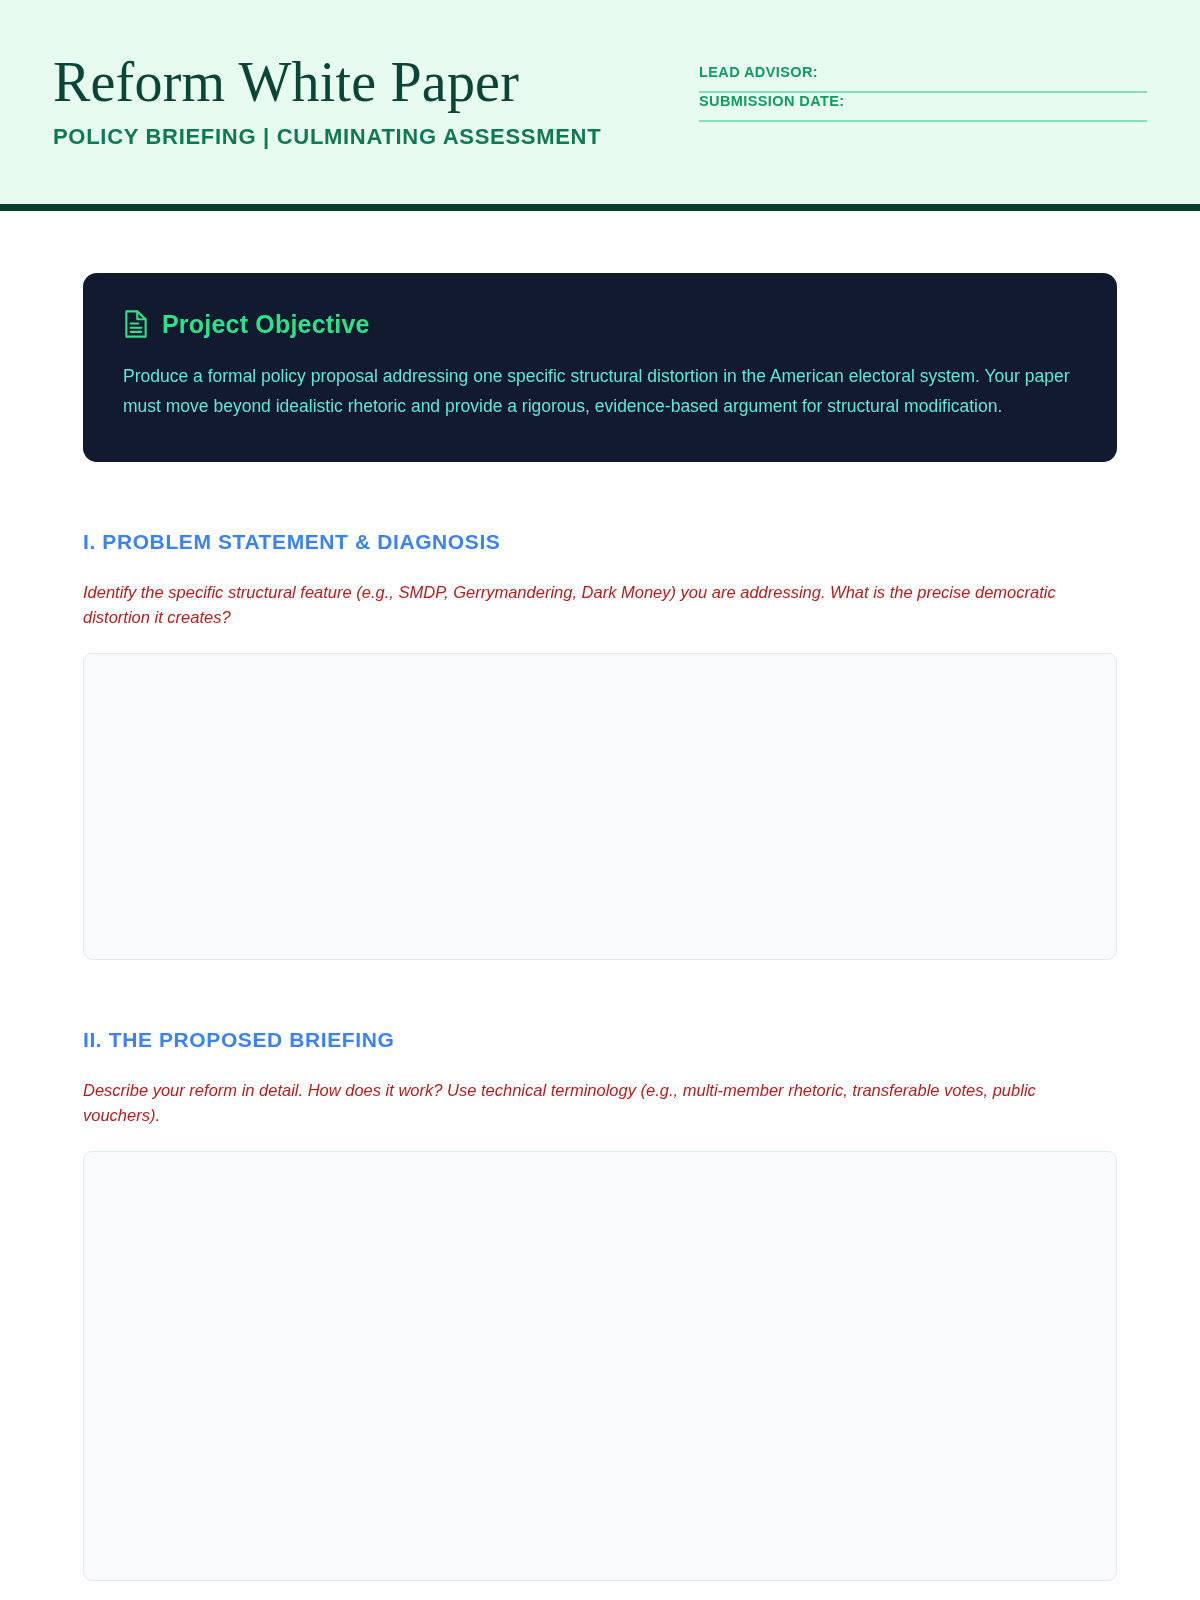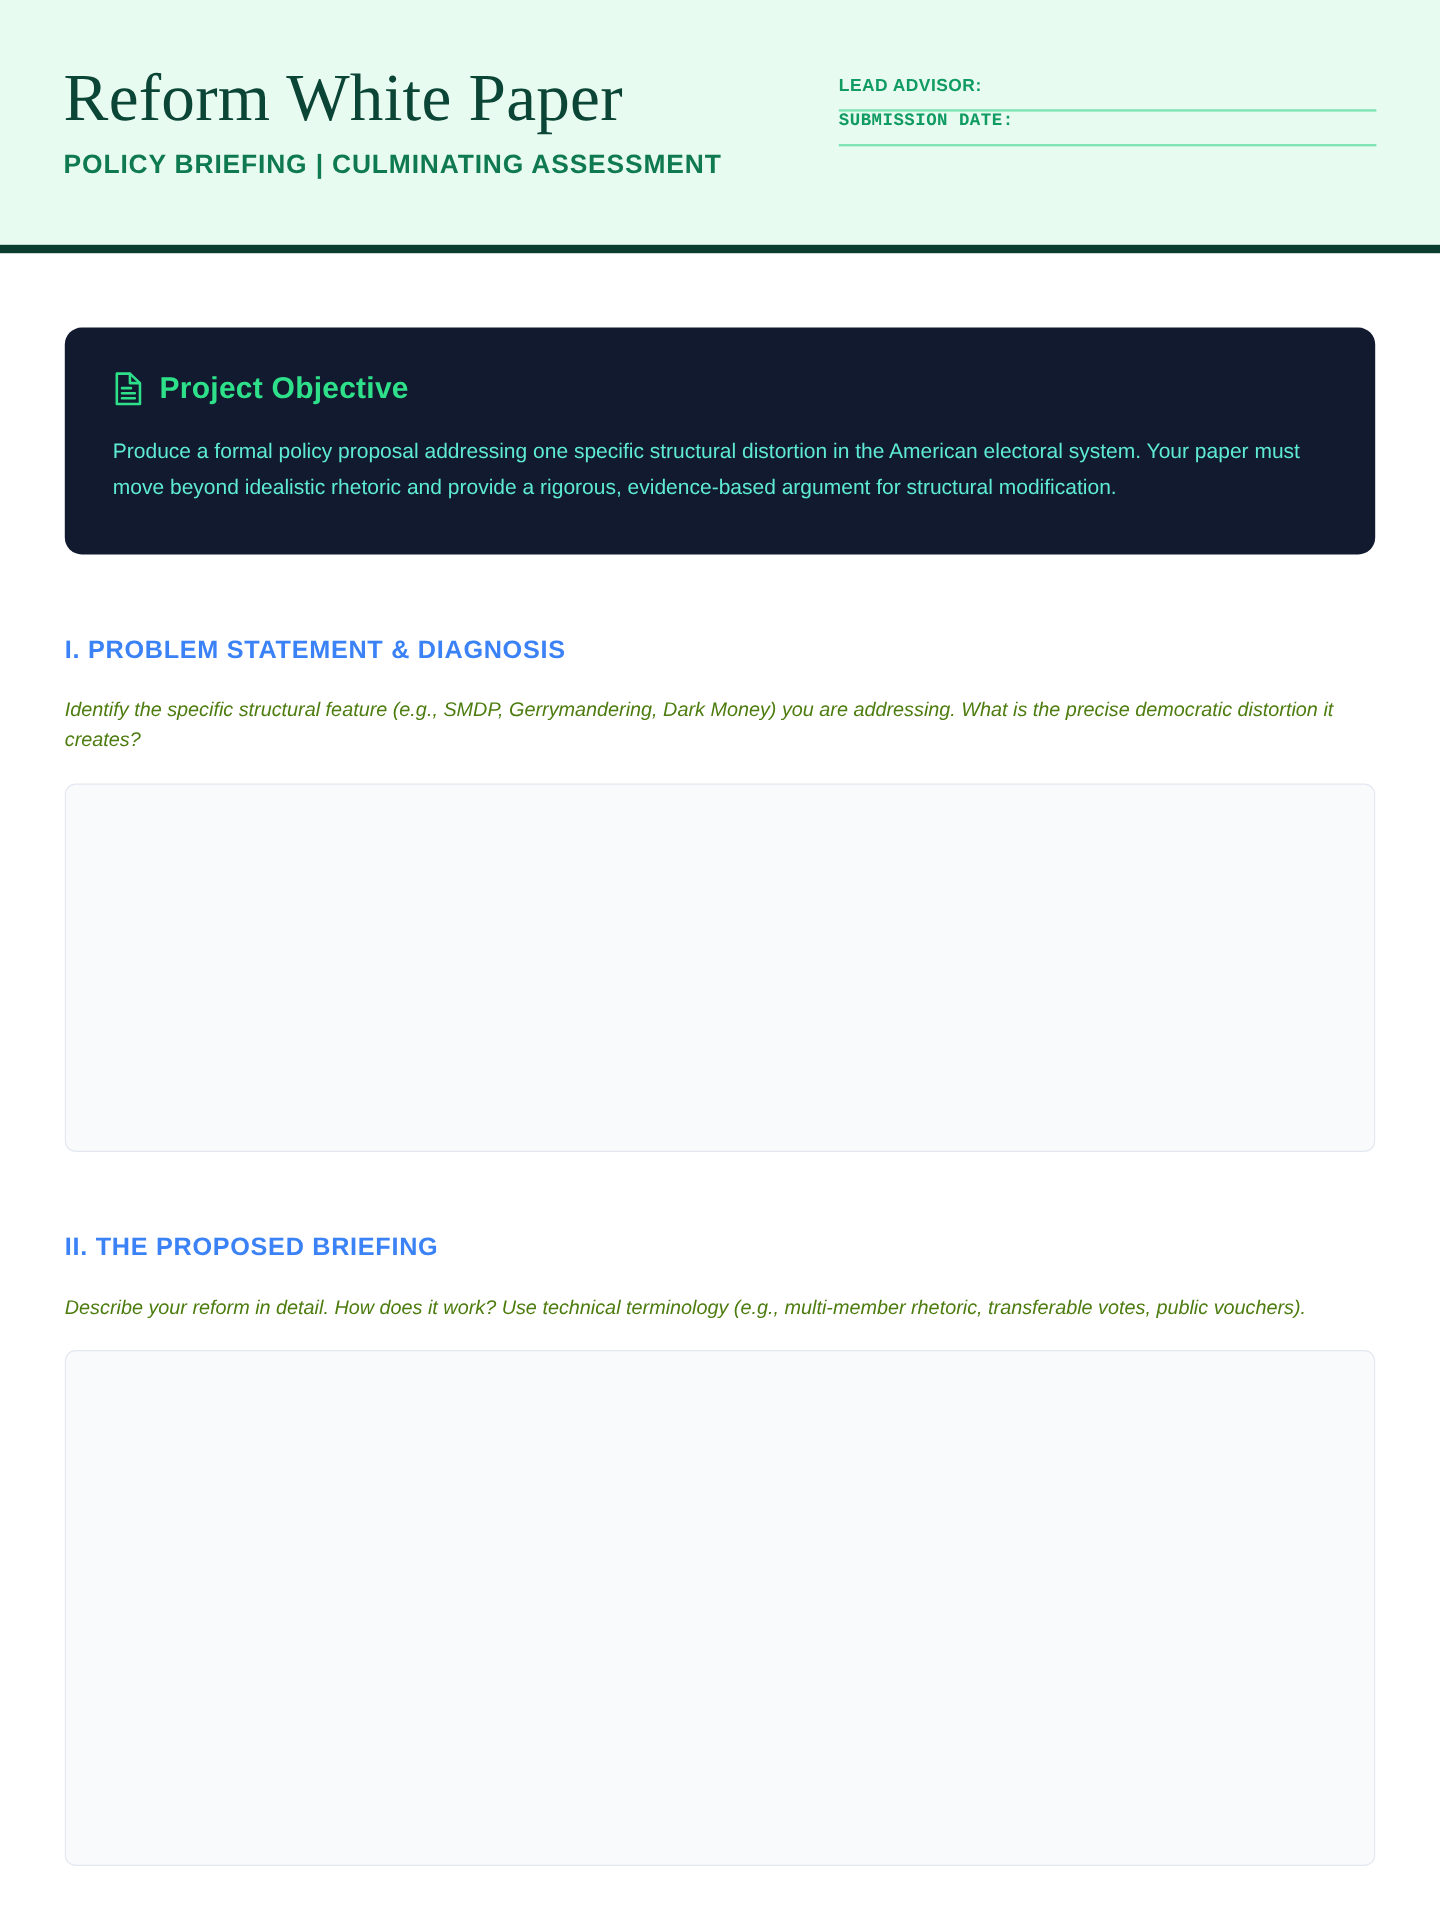--- a/index.html
+++ b/index.html
@@ -47,21 +47,21 @@
     color: #0f7a50;
     text-align: right;
   }
 
   .header-right {
     width: 448px;
     padding-top: 12px;
   }
 
   .meta-field { }
-  .meta-field:last-child { margin-bottom: 0; font-family: Liberation Mono, monospace; }
+  .meta-field:last-child { margin-bottom: 0; }
 
   .meta-label {
     font-size: 14.5px;
     font-weight: 700;
     letter-spacing: 0.4px;
     color: #0f9b62;
     margin-bottom: 11px;
   }
 
   .meta-rule {
@@ -74,21 +74,21 @@
     position: absolute;
     left: 0;
     right: 0;
     bottom: 0;
     height: 7px;
     background: #0b3d2e;
   }
 
   
   .main {
-    padding: 0 54px;
+    padding: 0 83px;
   }
 
   
   .objective-card {
     margin-top: 62px;
     background: #111a2e;
     border-radius: 14px;
     padding: 36px 40px 40px 40px;
   }
 
@@ -122,21 +122,21 @@
     font-weight: 700;
     letter-spacing: 0.6px;
     color: #3b82f6;
     margin-bottom: 26px;
   }
 
   .section-prompt {
     font-size: 16.5px;
     line-height: 1.55;
     font-style: italic;
-    color: #4d7c0f;
+    color: #b91c1c;
     margin-bottom: 22px;
     max-width: 1060px;
   }
 
   .answer-box {
     background: #f8fafc;
     border: 1px solid #e3e8f0;
     border-radius: 9px;
     width: 100%;
   }

